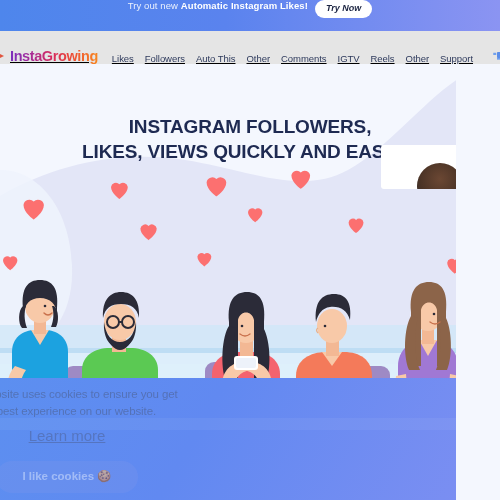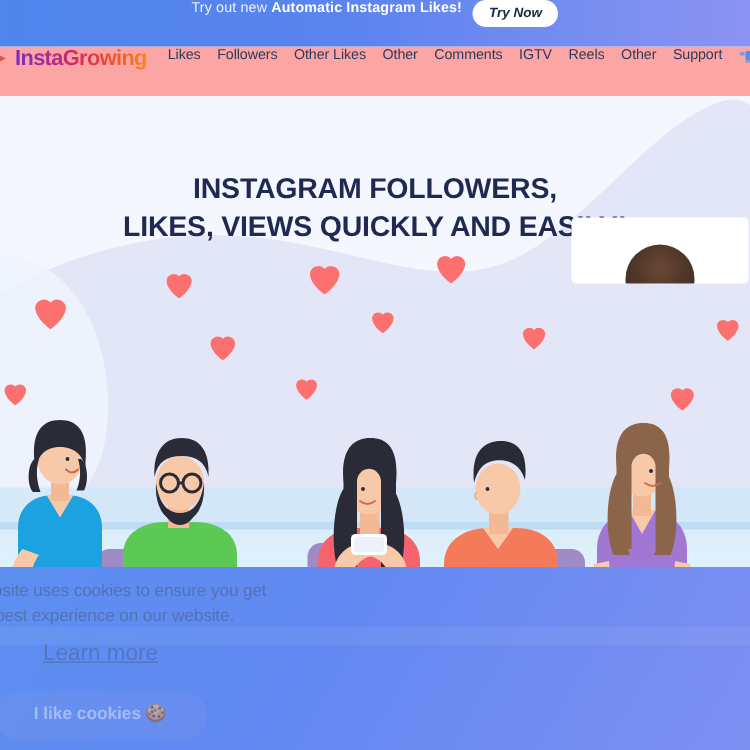--- a/index.html
+++ b/index.html
@@ -41,26 +41,27 @@
     cursor:pointer;
     line-height:1;
     white-space:nowrap;
     font-style:italic;
   }
 
   
   .navbar{
     height:33px;
     width:100%;
-    background:#fca5a5;
+    background:#e5e5e5;
     display:flex;
-    align-items:flex-start;
+    align-items:flex-end;
     position:relative;
     z-index:35;
     padding-left:4px;
+    text-decoration:underline;
   }
   .logo-wrap{
     display:flex;
     align-items:center;
     gap:2px;
     margin-left:-4px;
     margin-right:14px;
     flex-shrink:0;
   }
   .logo-mark{
@@ -97,21 +98,21 @@
     margin-right:-6px;
     display:flex;
     align-items:center;
     flex-shrink:0;
   }
 
   
   .hero{
     position:absolute;
     top:64px; left:0;
-    width:500px; height:436px;
+    width:456px; height:436px;
     overflow:hidden;
     background:#F4F7FE;
   }
   .hero-blob{
     position:absolute;
     top:0;left:0;
     width:500px;height:300px;
     z-index:1;
   }
   .hero-copy{
@@ -237,21 +238,21 @@
 <nav class="navbar">
   <div class="logo-wrap">
     <svg class="logo-mark" viewBox="0 0 10 10">
       <path d="M0 2 L6 5 L0 8 Z" fill="#E0553F"></path>
     </svg>
     <span class="logo-text">InstaGrowing</span>
   </div>
   <div class="nav-links">
     <span class="nav-link">Likes</span>
     <span class="nav-link">Followers</span>
-    <span class="nav-link">Other Likes</span>
+    <span class="nav-link">Auto This</span>
     <span class="nav-link">Other</span>
     <span class="nav-link">Comments</span>
     <span class="nav-link">IGTV</span>
     <span class="nav-link">Reels</span>
     <span class="nav-link">Other</span>
     <span class="nav-link">Support</span>
   </div>
   <div class="cart-wrap">
     <svg width="15" height="15" viewBox="0 0 20 20">
       <rect x="3" y="5" width="4" height="3" fill="#6FA0EE"></rect>

